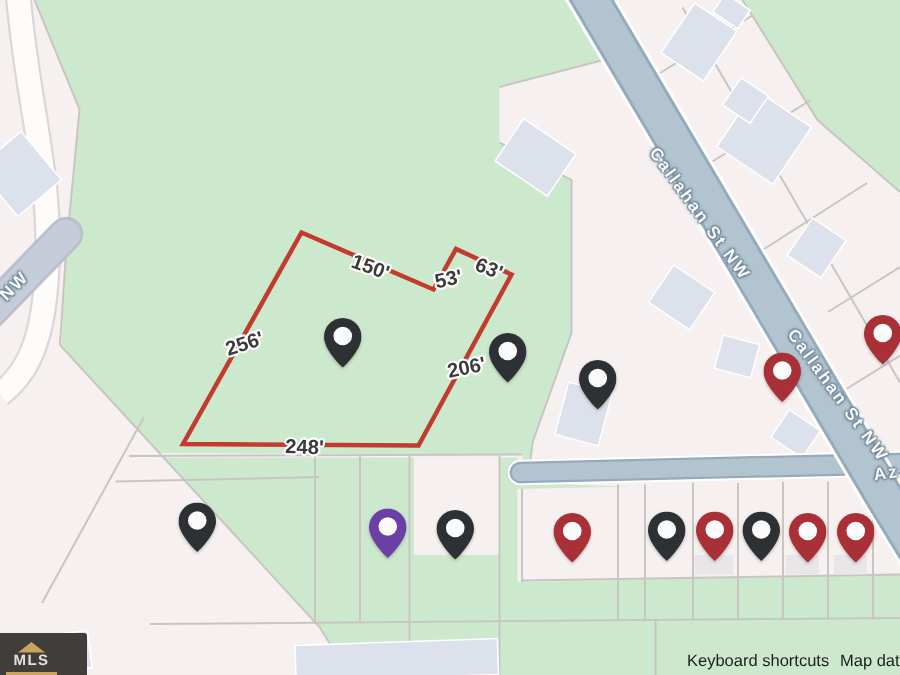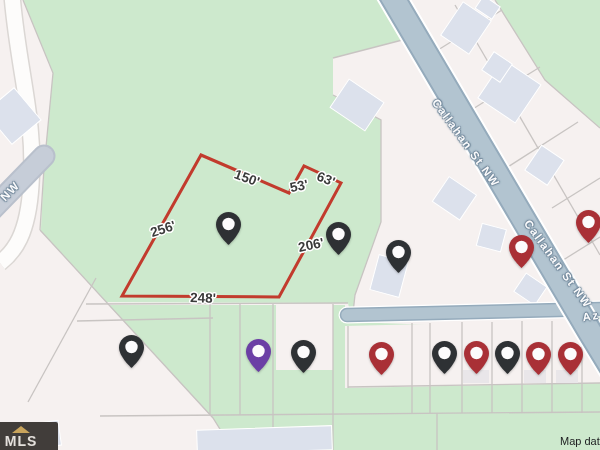--- a/index.html
+++ b/index.html
@@ -11,21 +11,21 @@
   .dim-label{position:absolute;transform:translate(-50%,-50%);font-size:13.5px;font-weight:bold;color:#3b3b3b;white-space:nowrap;
     text-shadow:-1.5px 0 0 #fff,1.5px 0 0 #fff,0 -1.5px 0 #fff,0 1.5px 0 #fff,-1px -1px 0 #fff,1px 1px 0 #fff,1px -1px 0 #fff,-1px 1px 0 #fff;}
   .street-label{position:absolute;transform:translate(-50%,-50%);font-size:11.5px;font-weight:600;letter-spacing:1.5px;color:#fbfbfc;white-space:nowrap;
     text-shadow:-1px 0 1px #72889b,1px 0 1px #72889b,0 -1px 1px #72889b,0 1px 1px #72889b,0 0 3px #72889b;}
   .attribution{position:absolute;z-index:8;font-size:11px;color:#1c1d1f;white-space:nowrap;}
   .kb-shortcuts{left:458px;top:435px;cursor:pointer;}
   .map-data{left:560px;top:435px;}
   .watermark{position:absolute;left:-16px;top:422px;width:74px;height:34px;background:#413d3a;border-radius:2px;z-index:9;
     display:flex;flex-direction:column;align-items:center;justify-content:center;line-height:1;}
   .watermark .peak{width:0;height:0;border-left:9px solid transparent;border-right:9px solid transparent;border-bottom:7px solid #c9a45c;margin-bottom:1px;}
-  .watermark .mls{font-size:14px;font-weight:bold;letter-spacing:1px;color:#e4e0dc;}
+  .watermark .mls{font-size:10px;font-weight:bold;letter-spacing:1px;color:#e4e0dc;}
   .watermark .bar{width:34px;height:2px;background:#c9a45c;margin-top:2px;}
 </style>
 </head>
 <body>
 
 <div class="map-viewport">
 
   <svg class="base" width="600" height="450" viewBox="0 0 600 450">
 
     <polygon fill="#cde9cd" points="23,0 380,0 575,330 352,322 348,303 86,302 40,248 44,168 53,73"></polygon>
@@ -173,20 +173,21 @@
       <div class="pin" style="left: 525.5px; top: 342px;"><svg width="25" height="33" viewBox="0 0 25 33">
           <path d="M12.5 0C5.6 0 0 5.6 0 12.5 0 21.8 12.5 33 12.5 33s12.5-11.2 12.5-20.5C25 5.6 19.4 0 12.5 0Z" fill="#a93036"></path>
           <circle cx="12.5" cy="12" r="6.2" fill="#fcfbfc"></circle>
         </svg></div>
       <div class="pin" style="left: 557.5px; top: 342px;"><svg width="25" height="33" viewBox="0 0 25 33">
           <path d="M12.5 0C5.6 0 0 5.6 0 12.5 0 21.8 12.5 33 12.5 33s12.5-11.2 12.5-20.5C25 5.6 19.4 0 12.5 0Z" fill="#a93036"></path>
           <circle cx="12.5" cy="12" r="6.2" fill="#fcfbfc"></circle>
         </svg></div>
     </div>
 
+  <div class="attribution kb-shortcuts">Keyboard shortcuts</div>
   <div class="attribution map-data">Map data</div>
 
   <div class="watermark">
     <div class="peak"></div>
     <div class="mls">MLS</div>
     <div class="bar"></div>
   </div>
 </div>
 
 </body></html>

